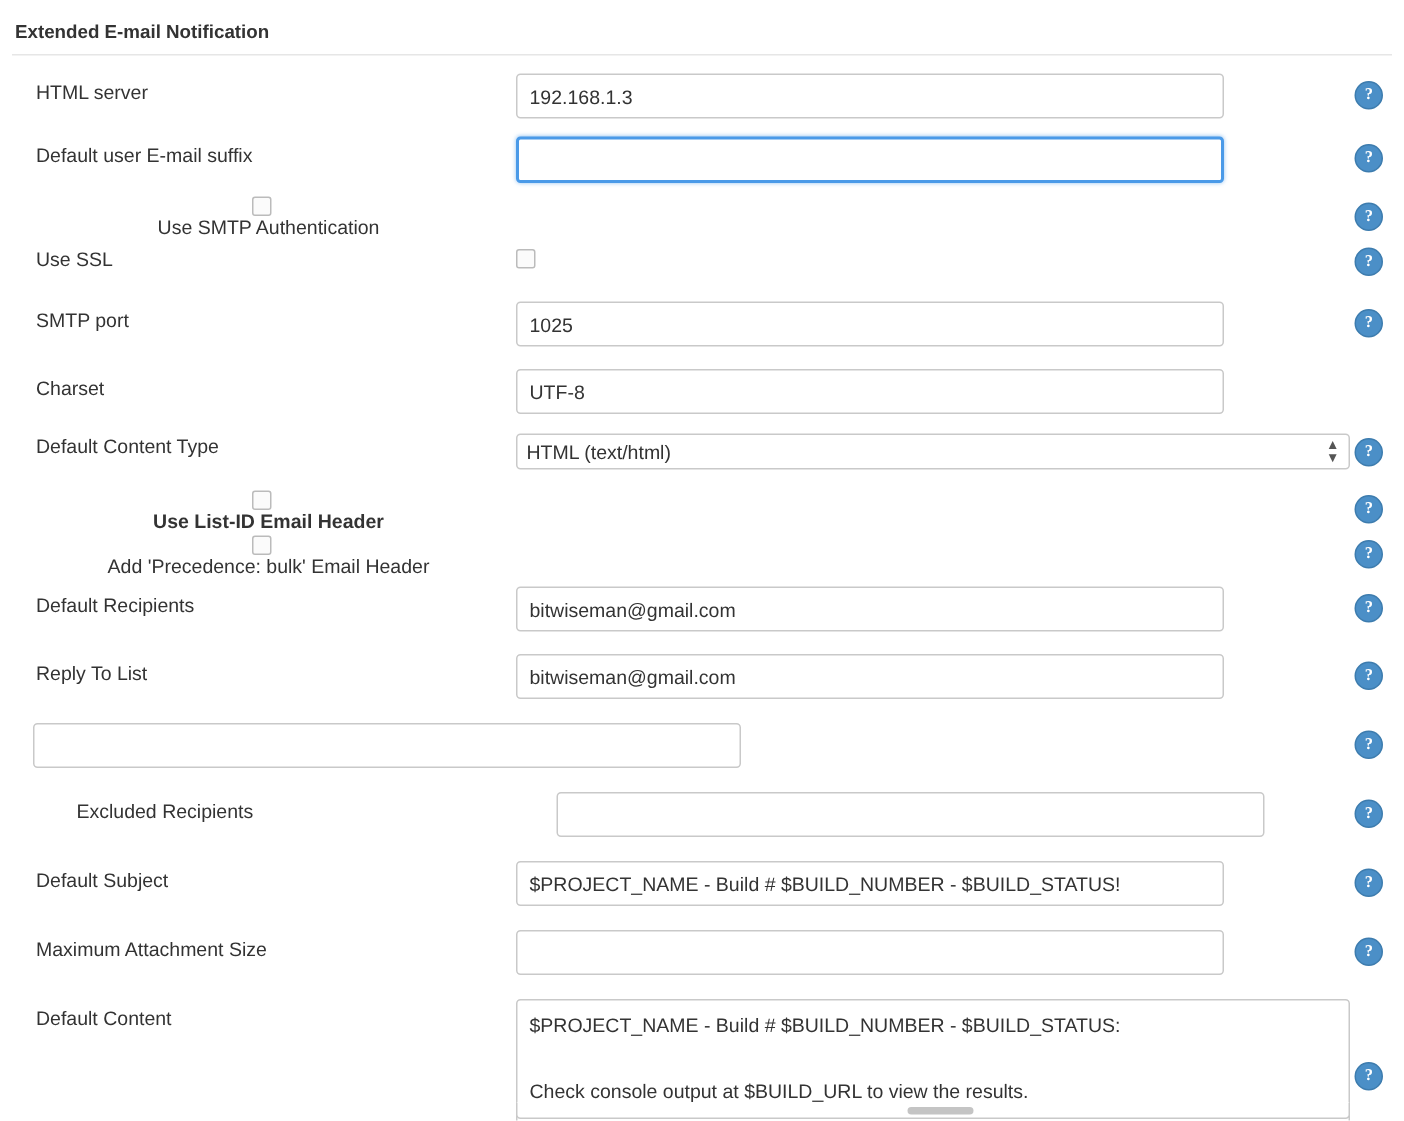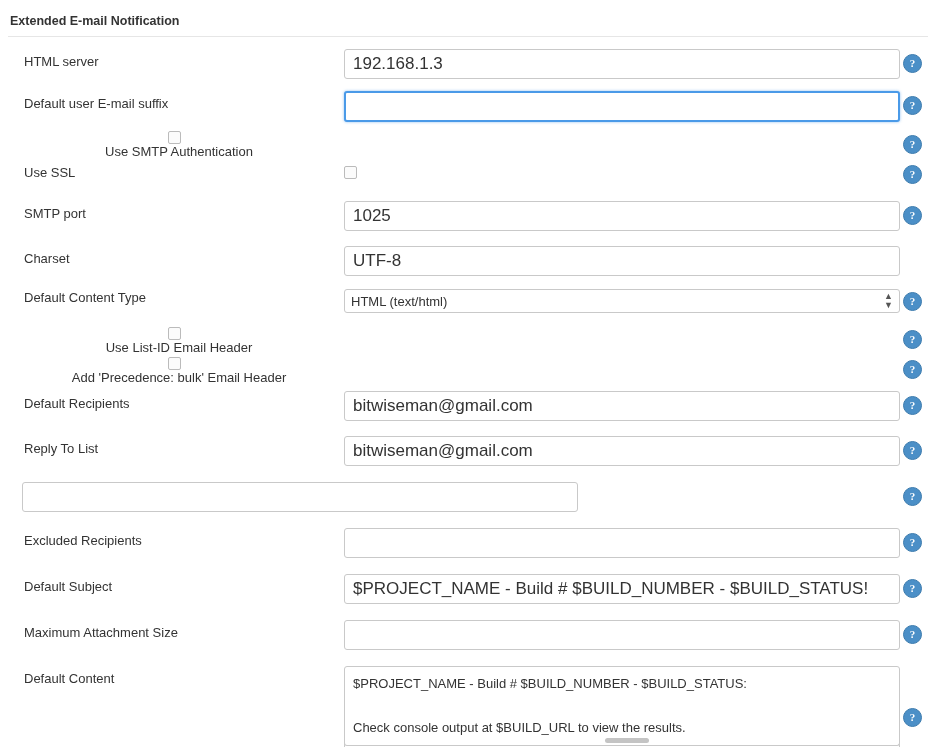--- a/index.html
+++ b/index.html
@@ -46,28 +46,28 @@
     color: #333333;
     line-height: 16px;
   }
   .field-col {
     width: 560px;
     box-sizing: border-box;
     padding-left: 22px;
     padding-top: 2px;
   }
   input.txt {
-    width: 556px;
+    width: 472px;
     height: 30px;
     box-sizing: border-box;
     border: 1px solid #c9c9c9;
     border-radius: 3px;
     padding: 2px 8px;
     font-family: "Liberation Sans", sans-serif;
-    font-size: 17px;
+    font-size: 13px;
     color: #333333;
     background: #ffffff;
     outline: none;
   }
   input.txt.focused {
     border: 2px solid #4a9ae8;
     box-shadow: 0 0 3px rgba(74,154,232,0.6);
     height: 31px;
   }
   select.sel {
@@ -241,21 +241,21 @@
         <select class="sel">
           <option>HTML (text/html)</option>
         </select>
         <span class="select-arrow">▲<br>▼</span>
       </div>
     </div>
     <div class="help" style="top:6px;">?</div>
   </div>
 
   <div class="row" style="margin-top:11px;">
-    <div class="cb-row" style="width:322px;">
+    <div class="cb-row" style="width:322px;font-weight:bold;">
       <span class="cb"></span>
       <span class="cb-label">Use List-ID Email Header</span>
     </div>
     <div class="help" style="top:3px;">?</div>
   </div>
 
   <div class="row" style="margin-top:0px;">
     <div class="cb-row" style="width:322px;">
       <span class="cb"></span>
       <span class="cb-label">Add 'Precedence: bulk' Email Header</span>
@@ -279,21 +279,21 @@
     <div class="help" style="top:7px;">?</div>
   </div>
 
   <div class="row" style="margin-top:14px;">
     <div class="field-col">
       <input class="txt" type="text" value="" style="">
     </div>
     <div class="help" style="top:7px;">?</div>
   </div>
 
-  <div class="row" style="margin-top:14px;">
+  <div class="row" style="margin-top:14px;justify-content:center;">
     <div class="label-col">Excluded Recipients</div>
     <div class="field-col">
       <input class="txt" type="text" value="" style="">
     </div>
     <div class="help" style="top:7px;">?</div>
   </div>
 
   <div class="row" style="margin-top:14px;">
     <div class="label-col">Default Subject</div>
     <div class="field-col">

